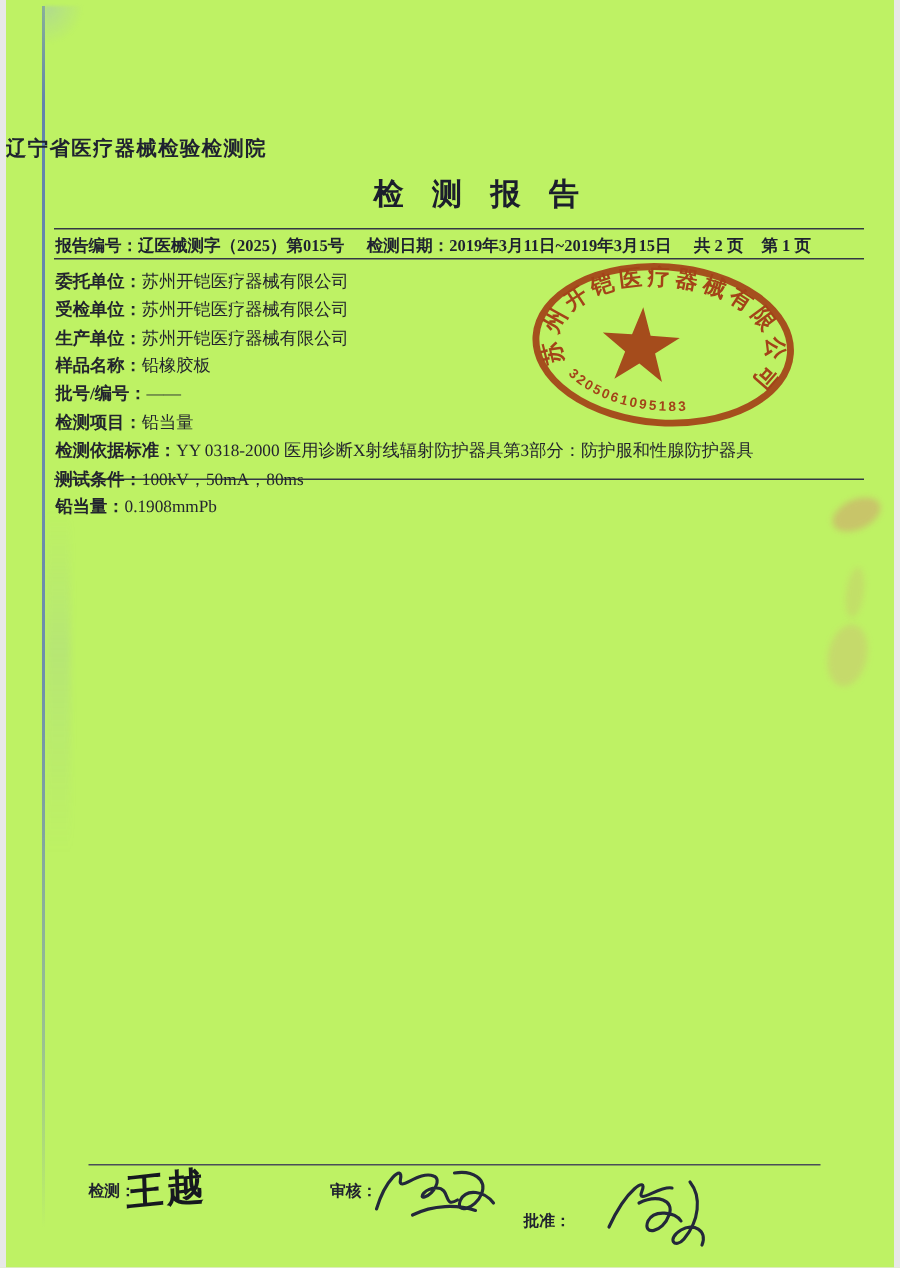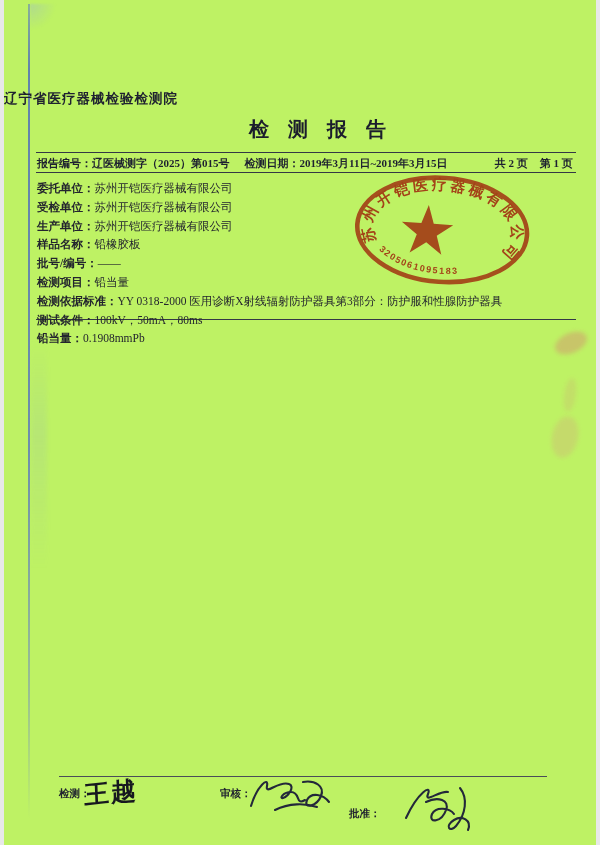--- a/index.html
+++ b/index.html
@@ -46,21 +46,21 @@
   .rule-standard { left:32px; top:319px; width:540px; height:1.3px; }
   .rule-footer { left:55px; top:776px; width:488px; background:#4a4d58; }
 
   
   .report-info {
     position:absolute; left:33px; top:155.5px; width:540px;
     font-size:11px; font-weight:600; white-space:nowrap; color:#1e2130;
   }
   .report-info .seg { margin-right:15px; }
   .report-info .seg:last-child { margin-right:0; }
-  .report-info .pgap { margin-right:12px;margin-left:32px; }
+  .report-info .pgap { margin-right:12px; }
 
   
   .fields { position:absolute; left:33px; top:179px; width:540px;
     font-size:11.5px; color:#23252e; }
   .field-row { line-height:18.8px; white-space:nowrap; }
   .field-row .lbl { font-weight:600;margin-top:12px; }
 
   
   .stamp { position:absolute; left:346px; top:170px; width:188px; height:124px;
     transform:rotate(4deg); mix-blend-mode:multiply; opacity:.94; }

